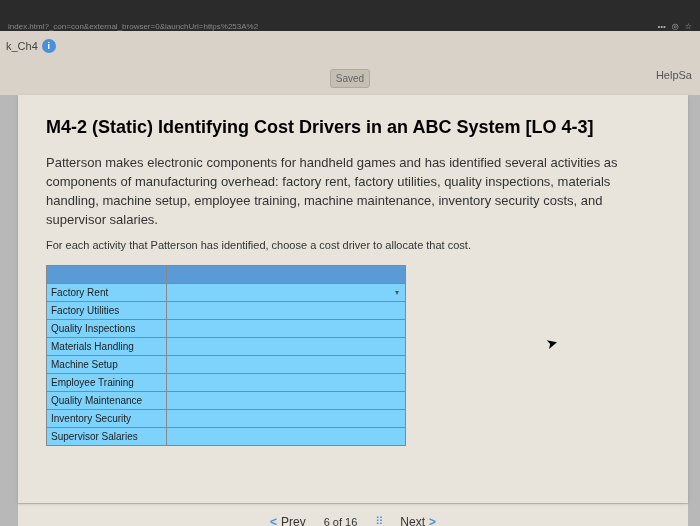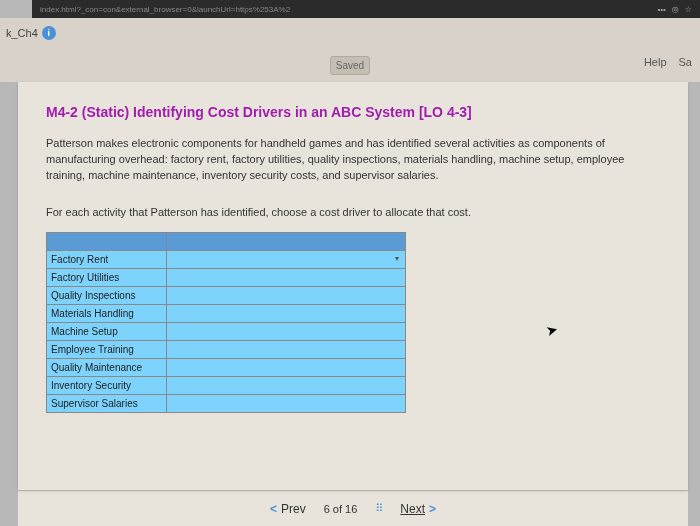--- a/index.html
+++ b/index.html
@@ -6,28 +6,27 @@
     body {
       width: 700px;
       height: 526px;
       font-family: Arial, sans-serif;
       background: #b8b8b8;
       overflow: hidden;
       position: relative;
     }
     .browser-bar {
       background: #2b2b2b;
-      height: 18px;
-      display: flex;
-      align-items: center;
+      height: 31px;
+      display: flex;
+      align-items: flex-end;
       padding: 0 8px;
       color: #888;
       font-size: 8px;
       overflow: hidden;
-      margin-left: 32px;
     }
     .url-text { flex: 1; white-space: nowrap; overflow: hidden; }
     .browser-icons { display: flex; gap: 6px; color: #aaa; }
     .tab-area {
       background: #d8d2c8;
       height: 22px;
       display: flex;
       align-items: center;
       padding: 15px 6px;
       font-size: 11px;
@@ -59,43 +58,43 @@
       border-radius: 3px;
       padding: 3px 5px;
       font-size: 10px;
       color: #666;
     }
     .help-area {
       position: absolute;
       right: 8px;
       top: 8px;
       display: flex;
-      gap: 12px;
+      gap: 0;
       font-size: 11px;
       color: #555;
     }
     .content-page {
       background: #e8e4db;
       margin: 0 12px 0 18px;
       padding: 22px 28px 10px 28px;
       height: 408px;
       position: relative;
       box-shadow: 0 1px 3px rgba(0,0,0,0.15);
     }
     .question-title {
-      font-size: 14px;
+      font-size: 18px;
       font-weight: bold;
-      color: #a21caf;
+      color: #000000;
       margin-bottom: 16px;
     }
     .question-body {
-      font-size: 11px;
+      font-size: 13px;
       color: #333;
       line-height: 1.45;
-      margin-bottom: 22px;
+      margin-bottom: 10px;
     }
     .instruction {
       font-size: 11px;
       color: #333;
       margin-bottom: 14px;
     }
     .activity-table {
       border-collapse: collapse;
       width: 360px;
     }

